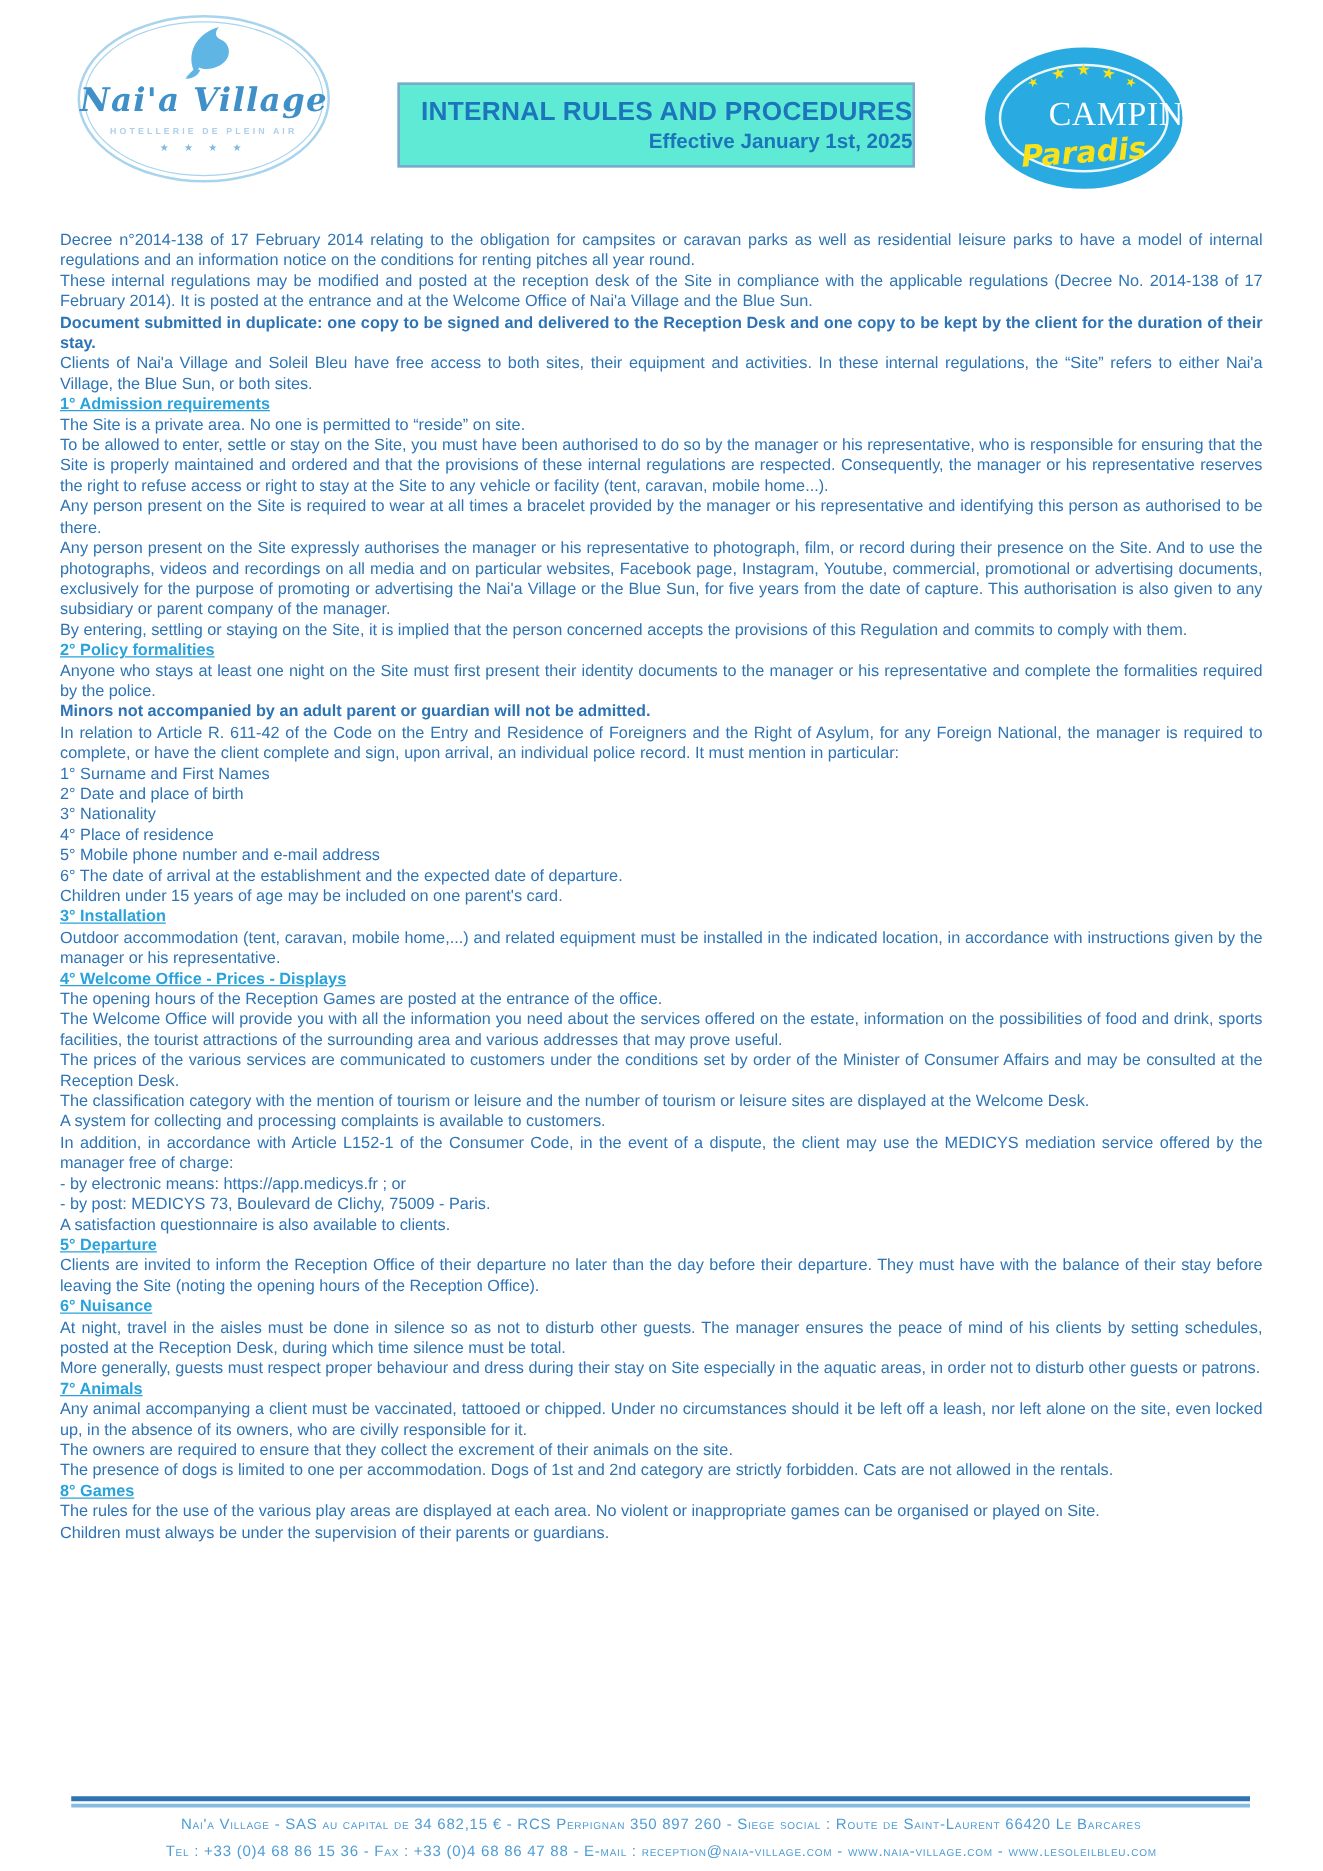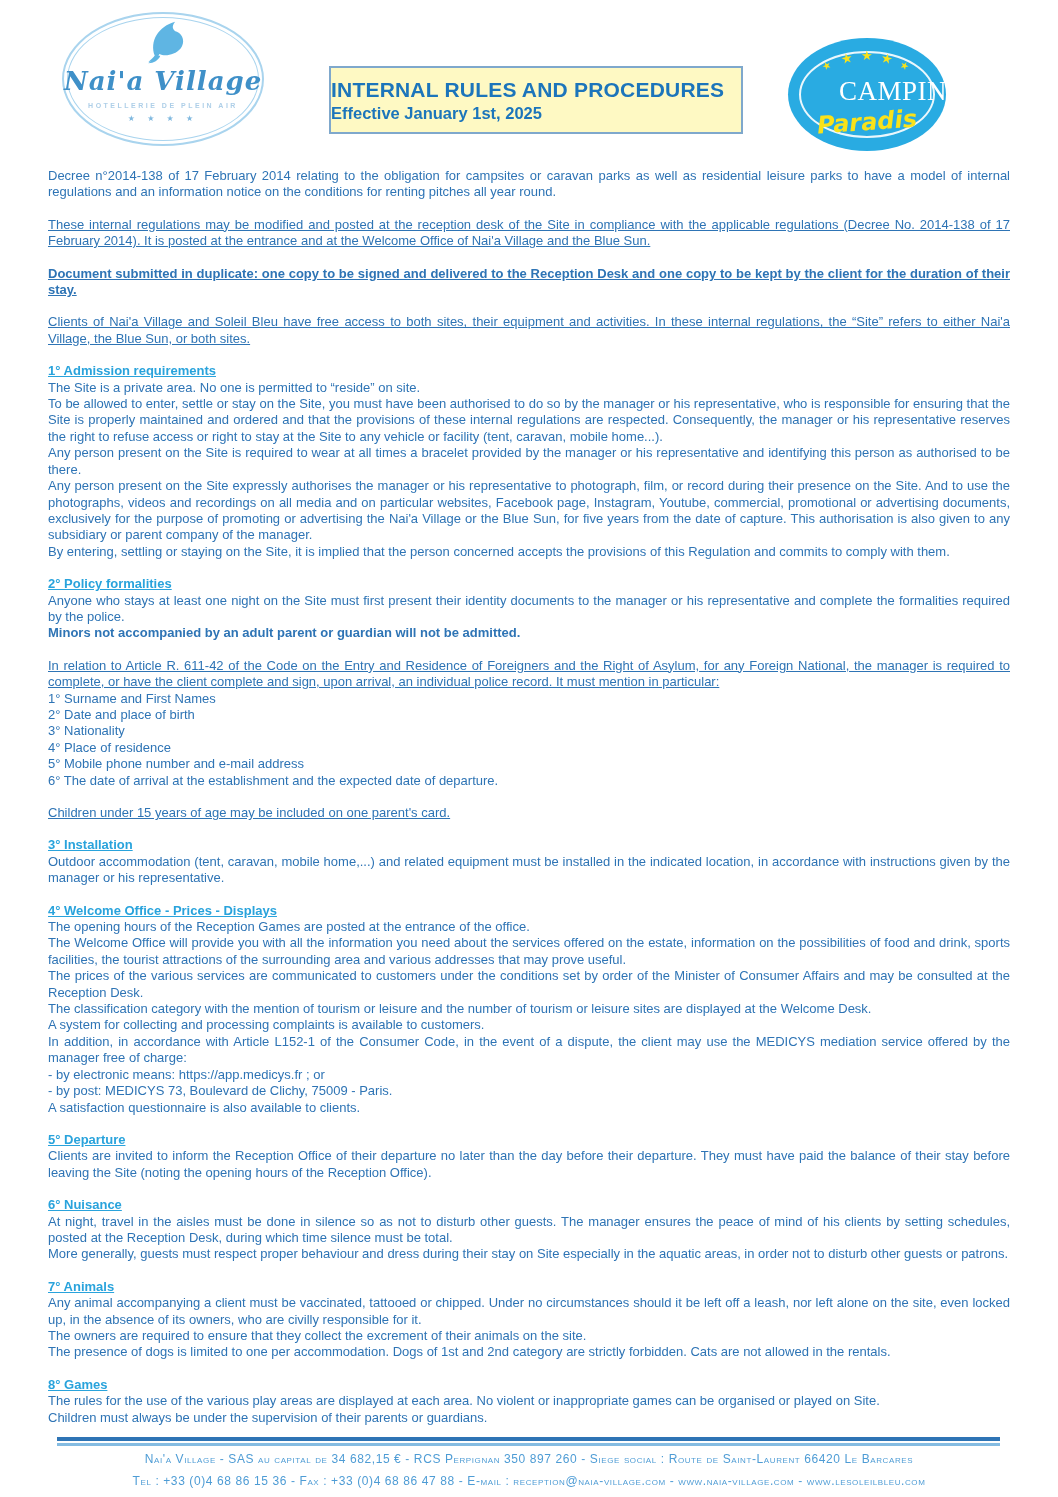--- a/index.html
+++ b/index.html
@@ -32,22 +32,22 @@
     position:absolute;left:0;top:88px;width:100%;text-align:center;
     font-size:7px;letter-spacing:2.5px;color:#aecfe8;font-weight:700;
   }
   .naia-logo .naia-stars{
     position:absolute;left:0;top:100px;width:100%;text-align:center;
     font-size:8px;letter-spacing:5px;color:#7fb8df;
   }
   
   .title-box{
     position:absolute;left:318px;top:66px;width:410px;height:64px;
-    border:2px solid #7fa8cc;background:#fef9c3;
-    display:flex;flex-direction:column;justify-content:center;align-items:flex-start;margin-left:11px;
+    border:2px solid #7fa8cc;background:#5eead4;
+    display:flex;flex-direction:column;justify-content:center;align-items:flex-end;
   }
   .title-line1{font-size:21px;font-weight:700;color:#1c75bb;letter-spacing:.2px;}
   .title-line2{font-size:16.5px;font-weight:700;color:#1c75bb;margin-top:2px;}
   
   .camping-logo{
     position:absolute;left:788px;top:38px;width:158px;height:113px;
     background:#29abe2;border-radius:50%;
   }
   .camping-logo .white-ring{
     position:absolute;left:11px;top:13px;right:11px;bottom:13px;
@@ -63,30 +63,30 @@
     position:absolute;left:0;top:38px;width:100%;text-align:center;
     font-family:"Liberation Serif", serif;font-size:27px;color:#ffffff;letter-spacing:.5px;padding-left:36px;
   }
   .camping-line2{
     position:absolute;left:0;top:70px;width:100%;text-align:center;
     font-family:"DejaVu Sans", sans-serif;font-style:italic;font-weight:700;
     font-size:24px;color:#f9e21a;transform:rotate(-4deg);
   }
   
   .doc-body{
-    position:absolute;left:48px;top:168px;width:962px;
+    position:absolute;left:48px;top:184px;width:962px;
   }
   .doc-body p{
     margin:0;font-size:13px;line-height:16.4px;color:#2e74b5;text-align:justify;
   }
   .doc-body p.h{
     color:#29a3dc;font-weight:700;text-decoration:underline;text-align:left;
   }
   .doc-body p.b{font-weight:700;}
-  .doc-body p.gap{margin-top:16px;text-decoration:underline;}
+  .doc-body p.gap{}
   
   .footer-rules{position:absolute;left:57px;right:58px;top:1437px;}
   .rule-dark{height:4px;background:#2e74b5;}
   .rule-light{height:2.5px;background:#85bce2;margin-top:2px;}
   .footer-text{
     position:absolute;left:0;top:1448px;width:100%;text-align:center;
     color:#4e9cd5;font-size:12px;line-height:22px;
     font-variant:small-caps;letter-spacing:.6px;
   }
 </style>
@@ -156,21 +156,21 @@
       <p class="">The opening hours of the Reception Games are posted at the entrance of the office.</p>
       <p class="">The Welcome Office will provide you with all the information you need about the services offered on the estate, information on the possibilities of food and drink, sports facilities, the tourist attractions of the surrounding area and various addresses that may prove useful.</p>
       <p class="">The prices of the various services are communicated to customers under the conditions set by order of the Minister of Consumer Affairs and may be consulted at the Reception Desk.</p>
       <p class="">The classification category with the mention of tourism or leisure and the number of tourism or leisure sites are displayed at the Welcome Desk.</p>
       <p class="">A system for collecting and processing complaints is available to customers.</p>
       <p class="">In addition, in accordance with Article L152-1 of the Consumer Code, in the event of a dispute, the client may use the MEDICYS mediation service offered by the manager free of charge:</p>
       <p class="">- by electronic means: https://app.medicys.fr ; or</p>
       <p class="">- by post: MEDICYS 73, Boulevard de Clichy, 75009 - Paris.</p>
       <p class="">A satisfaction questionnaire is also available to clients.</p>
       <p class="h gap">5° Departure</p>
-      <p class="">Clients are invited to inform the Reception Office of their departure no later than the day before their departure. They must have paid the balance of their stay before leaving the Site (noting the opening hours of the Reception Office).</p>
+      <p class="">Clients are invited to inform the Reception Office of their departure no later than the day before their departure. They must have with the balance of their stay before leaving the Site (noting the opening hours of the Reception Office).</p>
       <p class="h gap">6° Nuisance</p>
       <p class="">At night, travel in the aisles must be done in silence so as not to disturb other guests. The manager ensures the peace of mind of his clients by setting schedules, posted at the Reception Desk, during which time silence must be total.</p>
       <p class="">More generally, guests must respect proper behaviour and dress during their stay on Site especially in the aquatic areas, in order not to disturb other guests or patrons.</p>
       <p class="h gap">7° Animals</p>
       <p class="">Any animal accompanying a client must be vaccinated, tattooed or chipped. Under no circumstances should it be left off a leash, nor left alone on the site, even locked up, in the absence of its owners, who are civilly responsible for it.</p>
       <p class="">The owners are required to ensure that they collect the excrement of their animals on the site.</p>
       <p class="">The presence of dogs is limited to one per accommodation. Dogs of 1st and 2nd category are strictly forbidden. Cats are not allowed in the rentals.</p>
       <p class="h gap">8° Games</p>
       <p class="">The rules for the use of the various play areas are displayed at each area. No violent or inappropriate games can be organised or played on Site.</p>
       <p class="">Children must always be under the supervision of their parents or guardians.</p>

